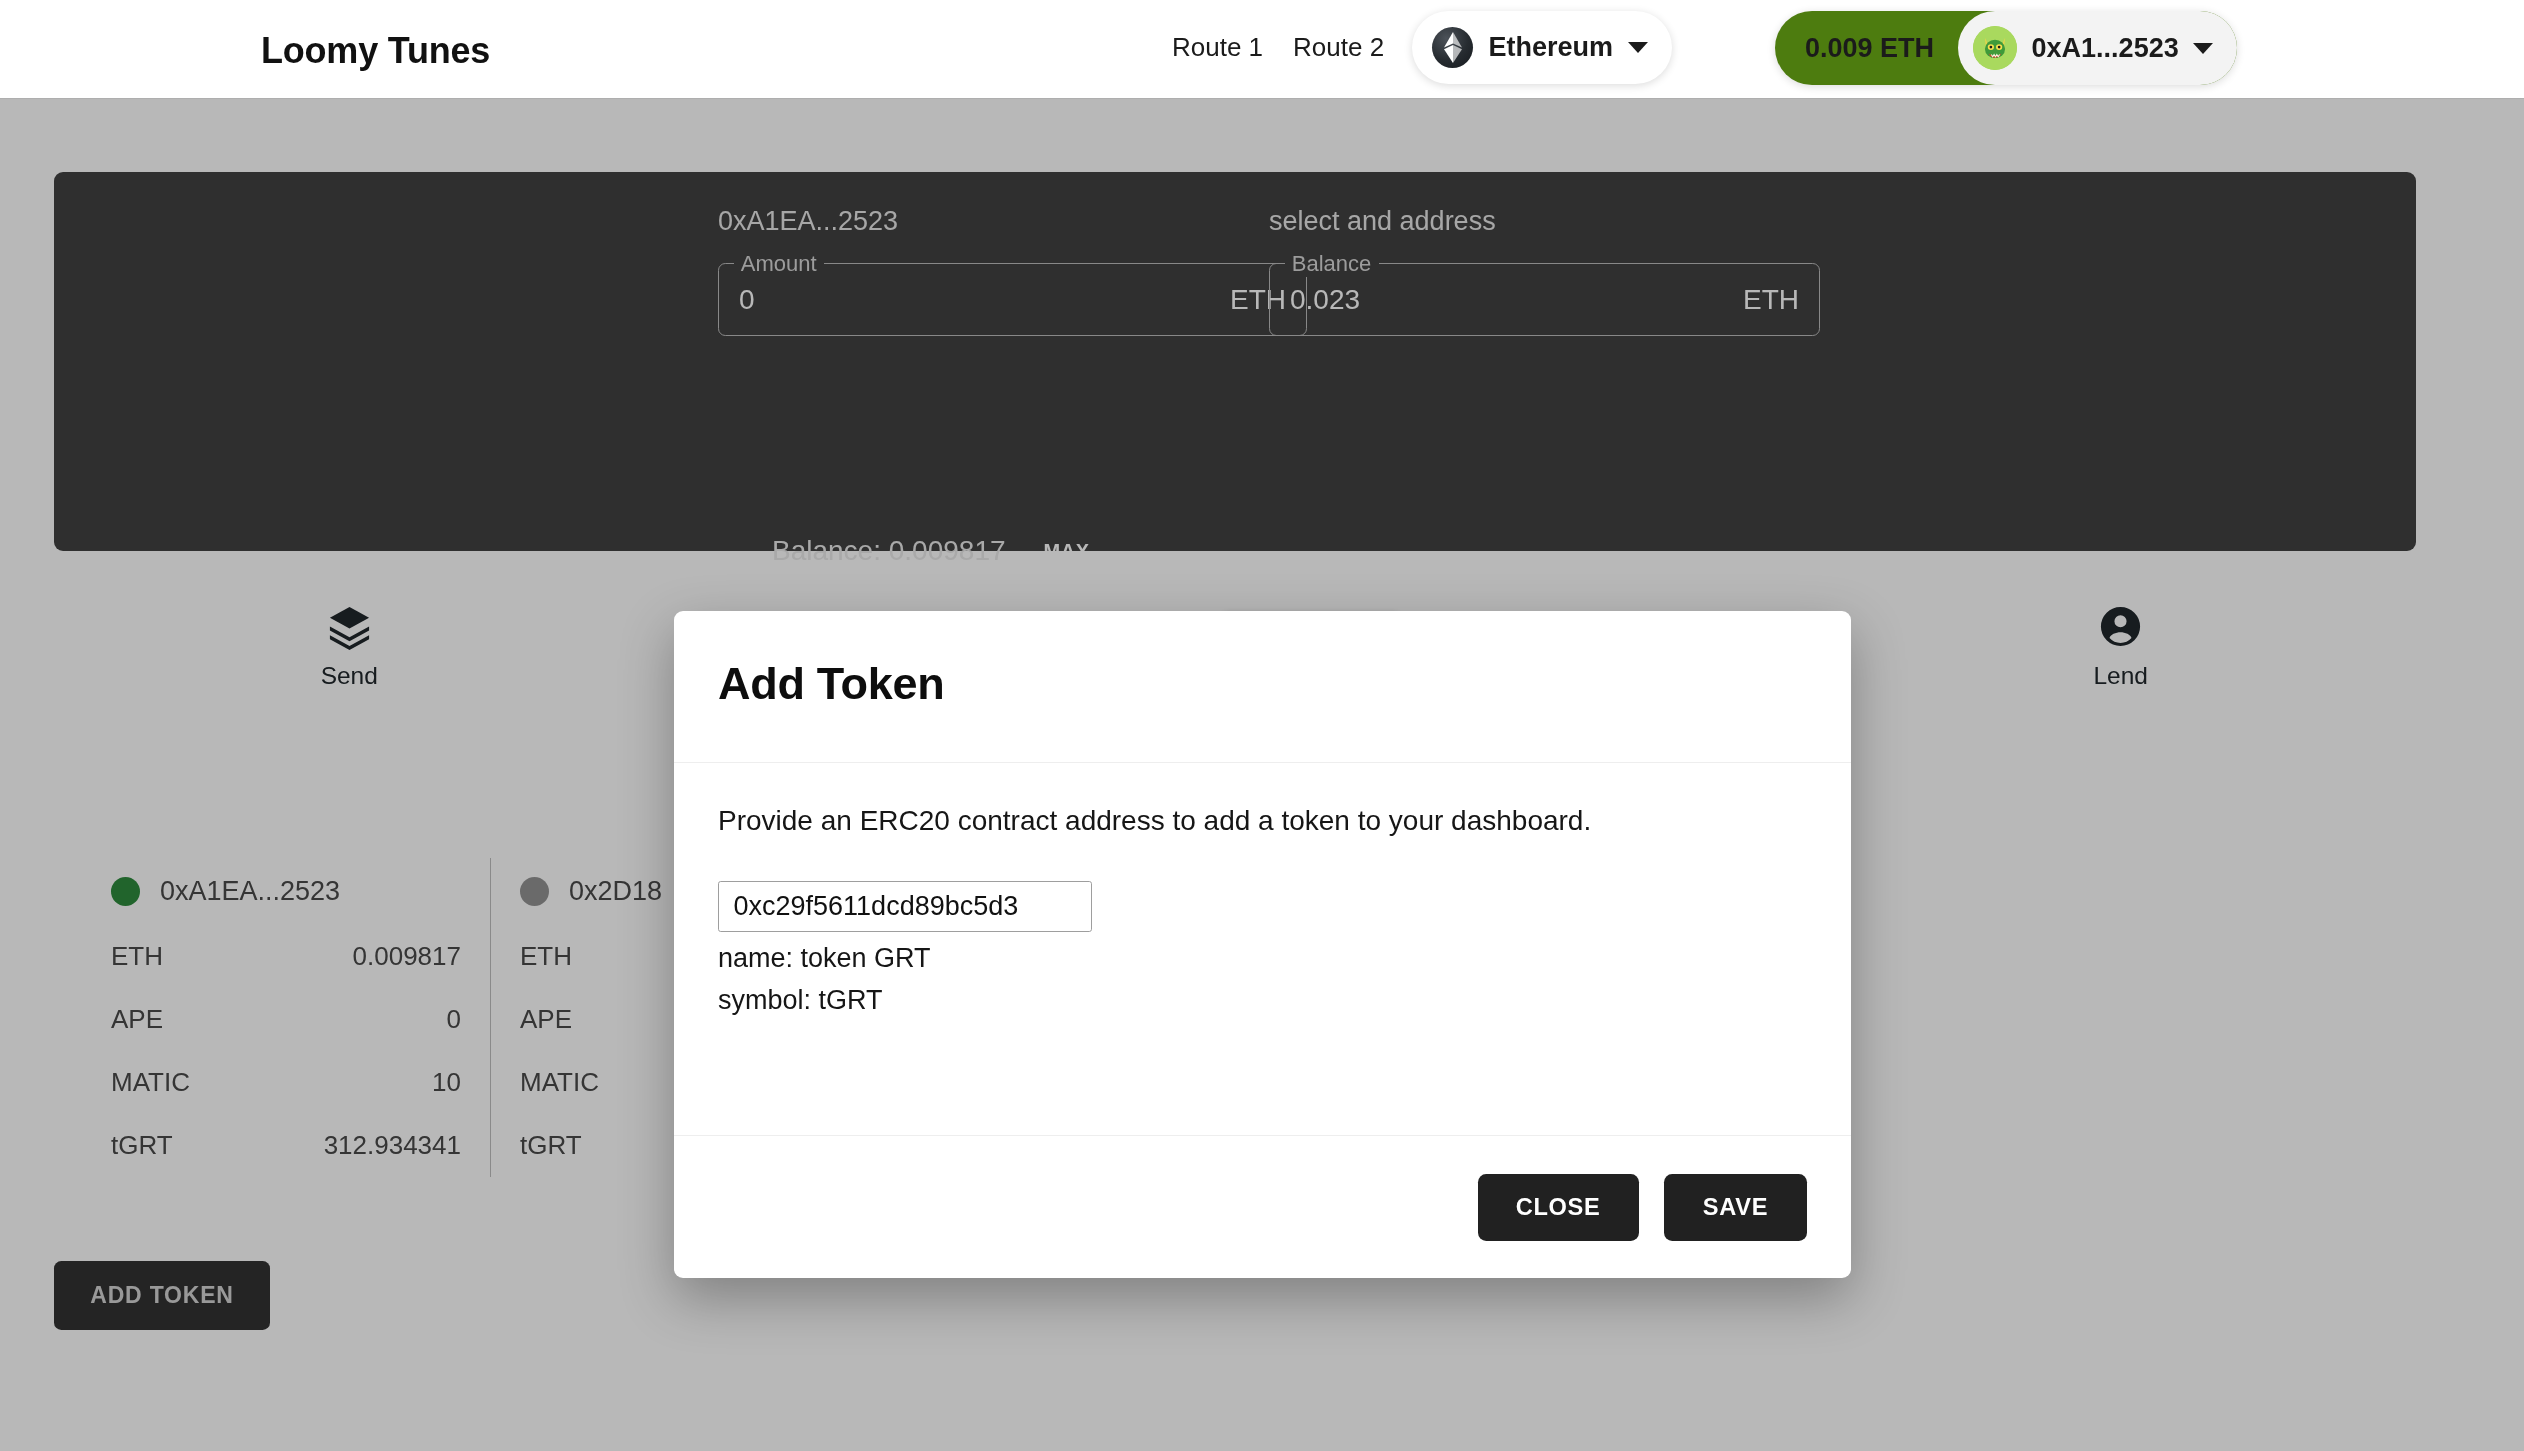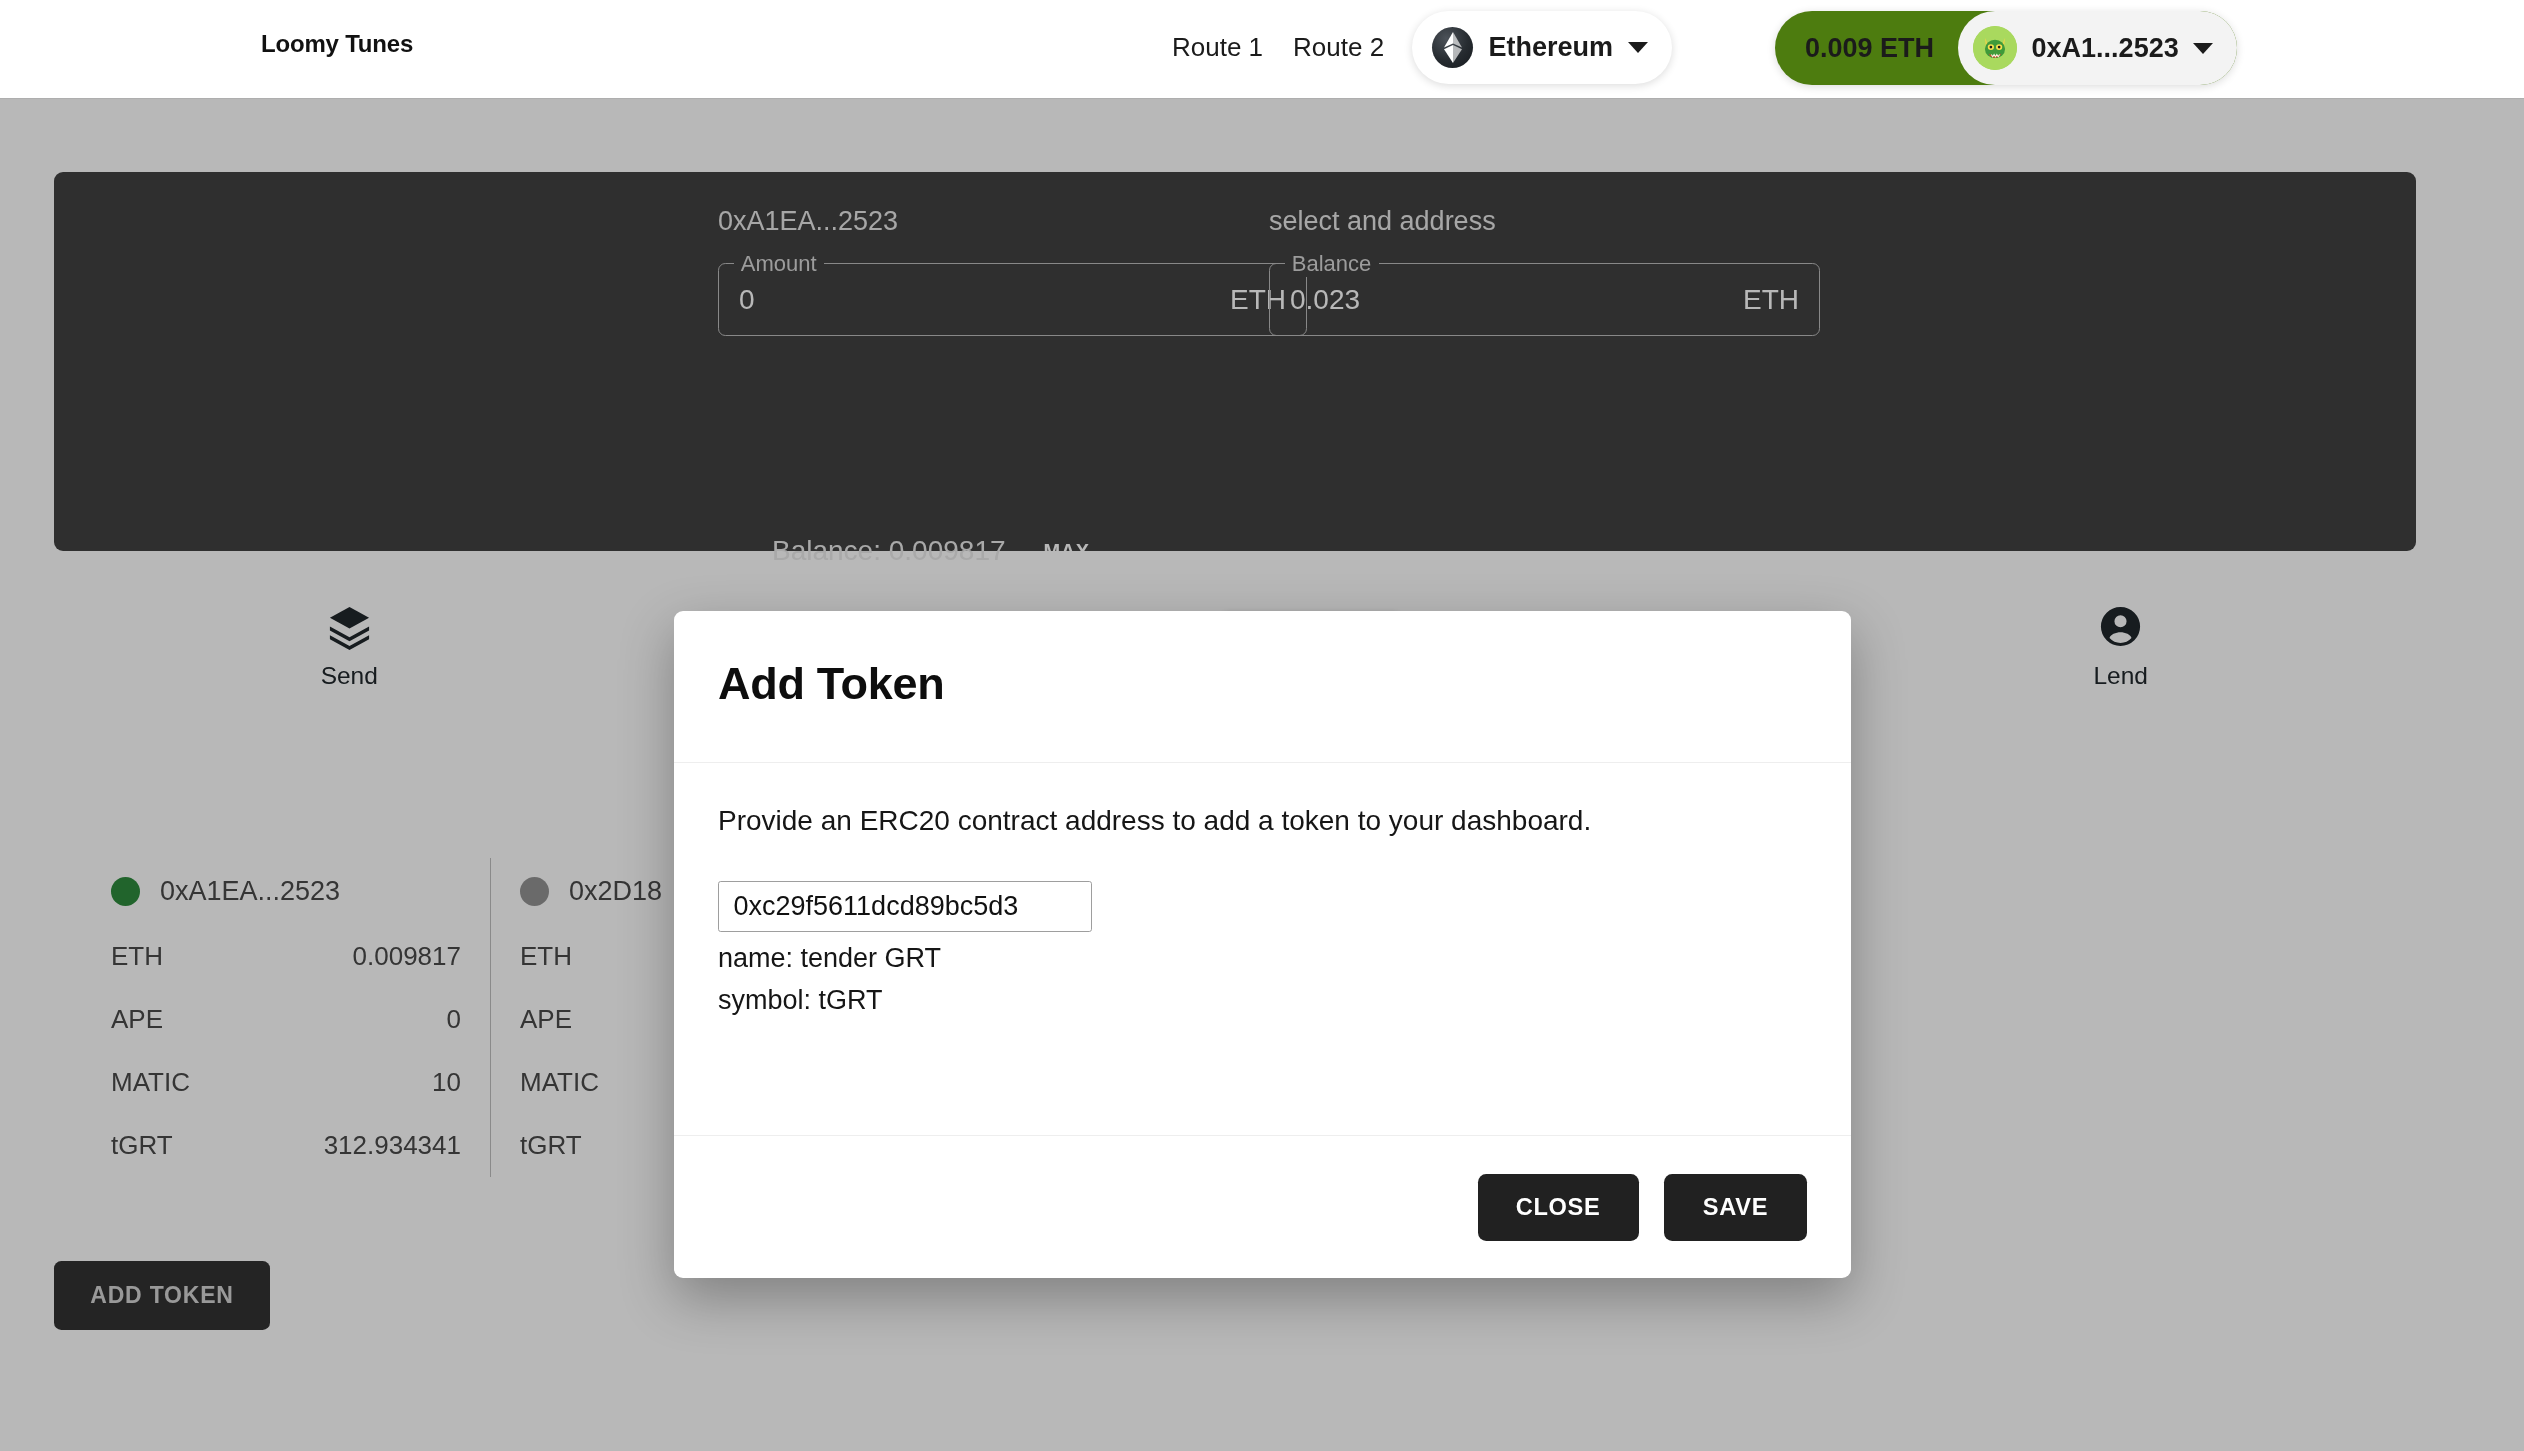--- a/index.html
+++ b/index.html
@@ -13,21 +13,21 @@
 
   
   .appbar {
     position: absolute; left: 0; top: 0; width: 2525px; height: 98px;
     background: #ffffff; display: flex; align-items: center;
     box-shadow: 0 0.9px 0 rgba(0,0,0,0.06);
     z-index: 5;
   }
   .brand {
     position: absolute; left: 261px; top: 30px;
-    font-size: 24px; font-weight: 700; color: #111; letter-spacing: -0.2px;
+    font-size: 36px; font-weight: 700; color: #111; letter-spacing: -0.2px;
   }
   .nav-links { position: absolute; left: 1172px; top: 32px; display: flex; gap: 30px; justify-content: center; }
   .nav-link { font-size: 26px; color: #1b1b1b; }
   .chain-chip {
     position: absolute; left: 1412px; top: 11px; height: 73px;
     display: flex; align-items: center; gap: 15.4px;
     background: #fff; border-radius: 38px; padding: 0 23.6px 0 20px;
     box-shadow: 0 1.8px 9px rgba(0,0,0,0.14);
   }
   .eth-badge {
@@ -326,21 +326,21 @@
 
   <div class="scrim"></div>
 
   <div class="modal">
     <div class="modal-head">
       <div class="modal-title">Add Token</div>
     </div>
     <div class="modal-body">
       <div class="modal-desc">Provide an ERC20 contract address to add a token to your dashboard.</div>
       <input class="token-input" value="0xc29f5611dcd89bc5d3" style="">
-      <div class="meta-line">name: tender GRT</div>
+      <div class="meta-line">name: token GRT</div>
       <div class="meta-line">symbol: tGRT</div>
     </div>
     <div class="modal-foot">
       <button class="dlg-btn">CLOSE</button>
       <button class="dlg-btn save">SAVE</button>
     </div>
   </div>
 
 </div>
 

